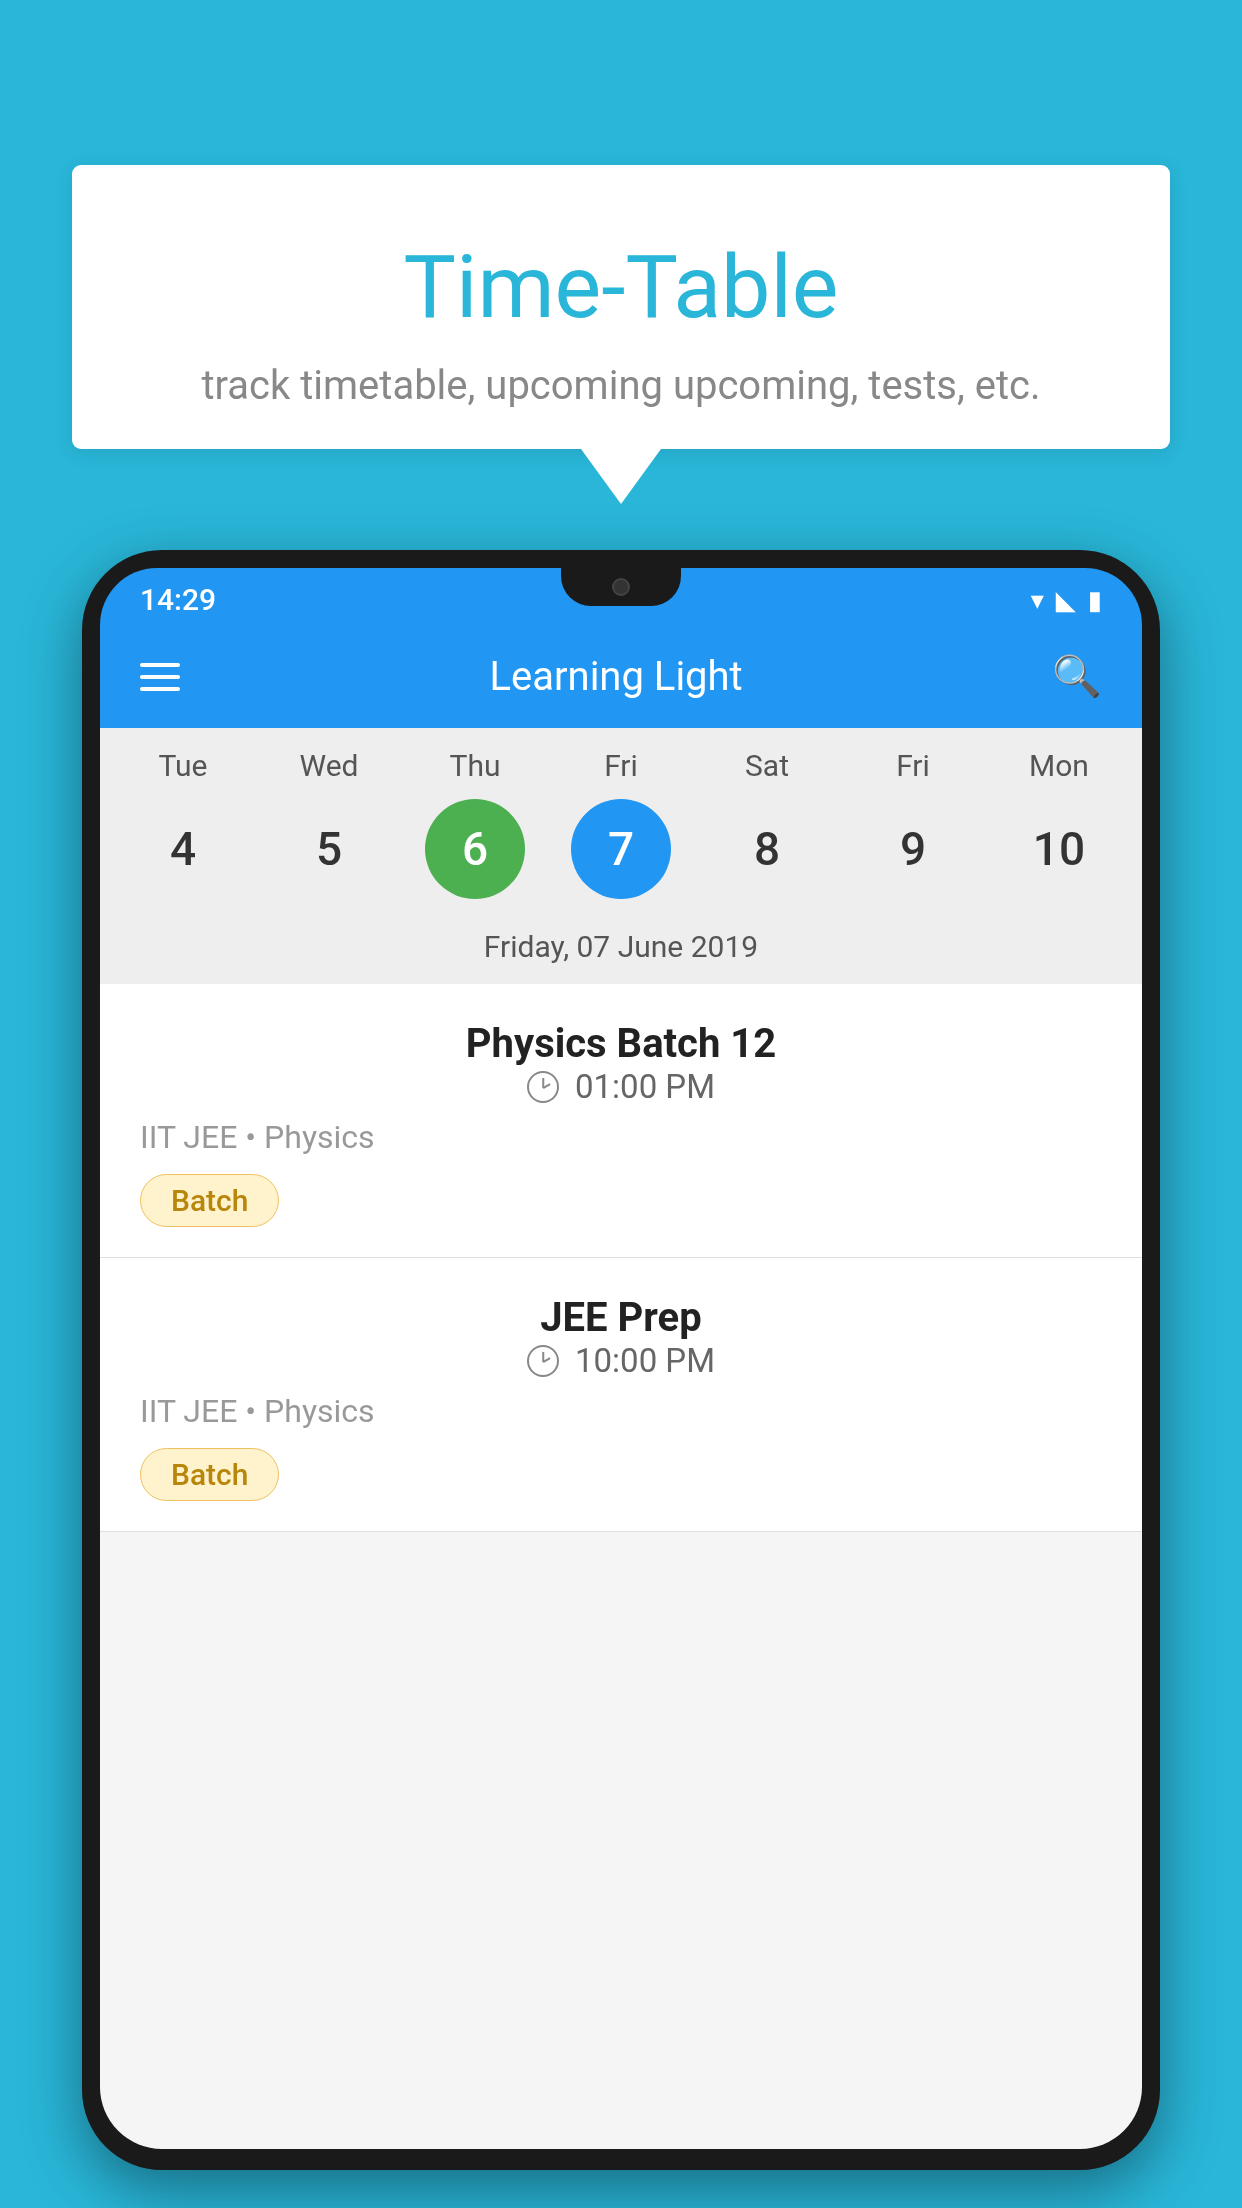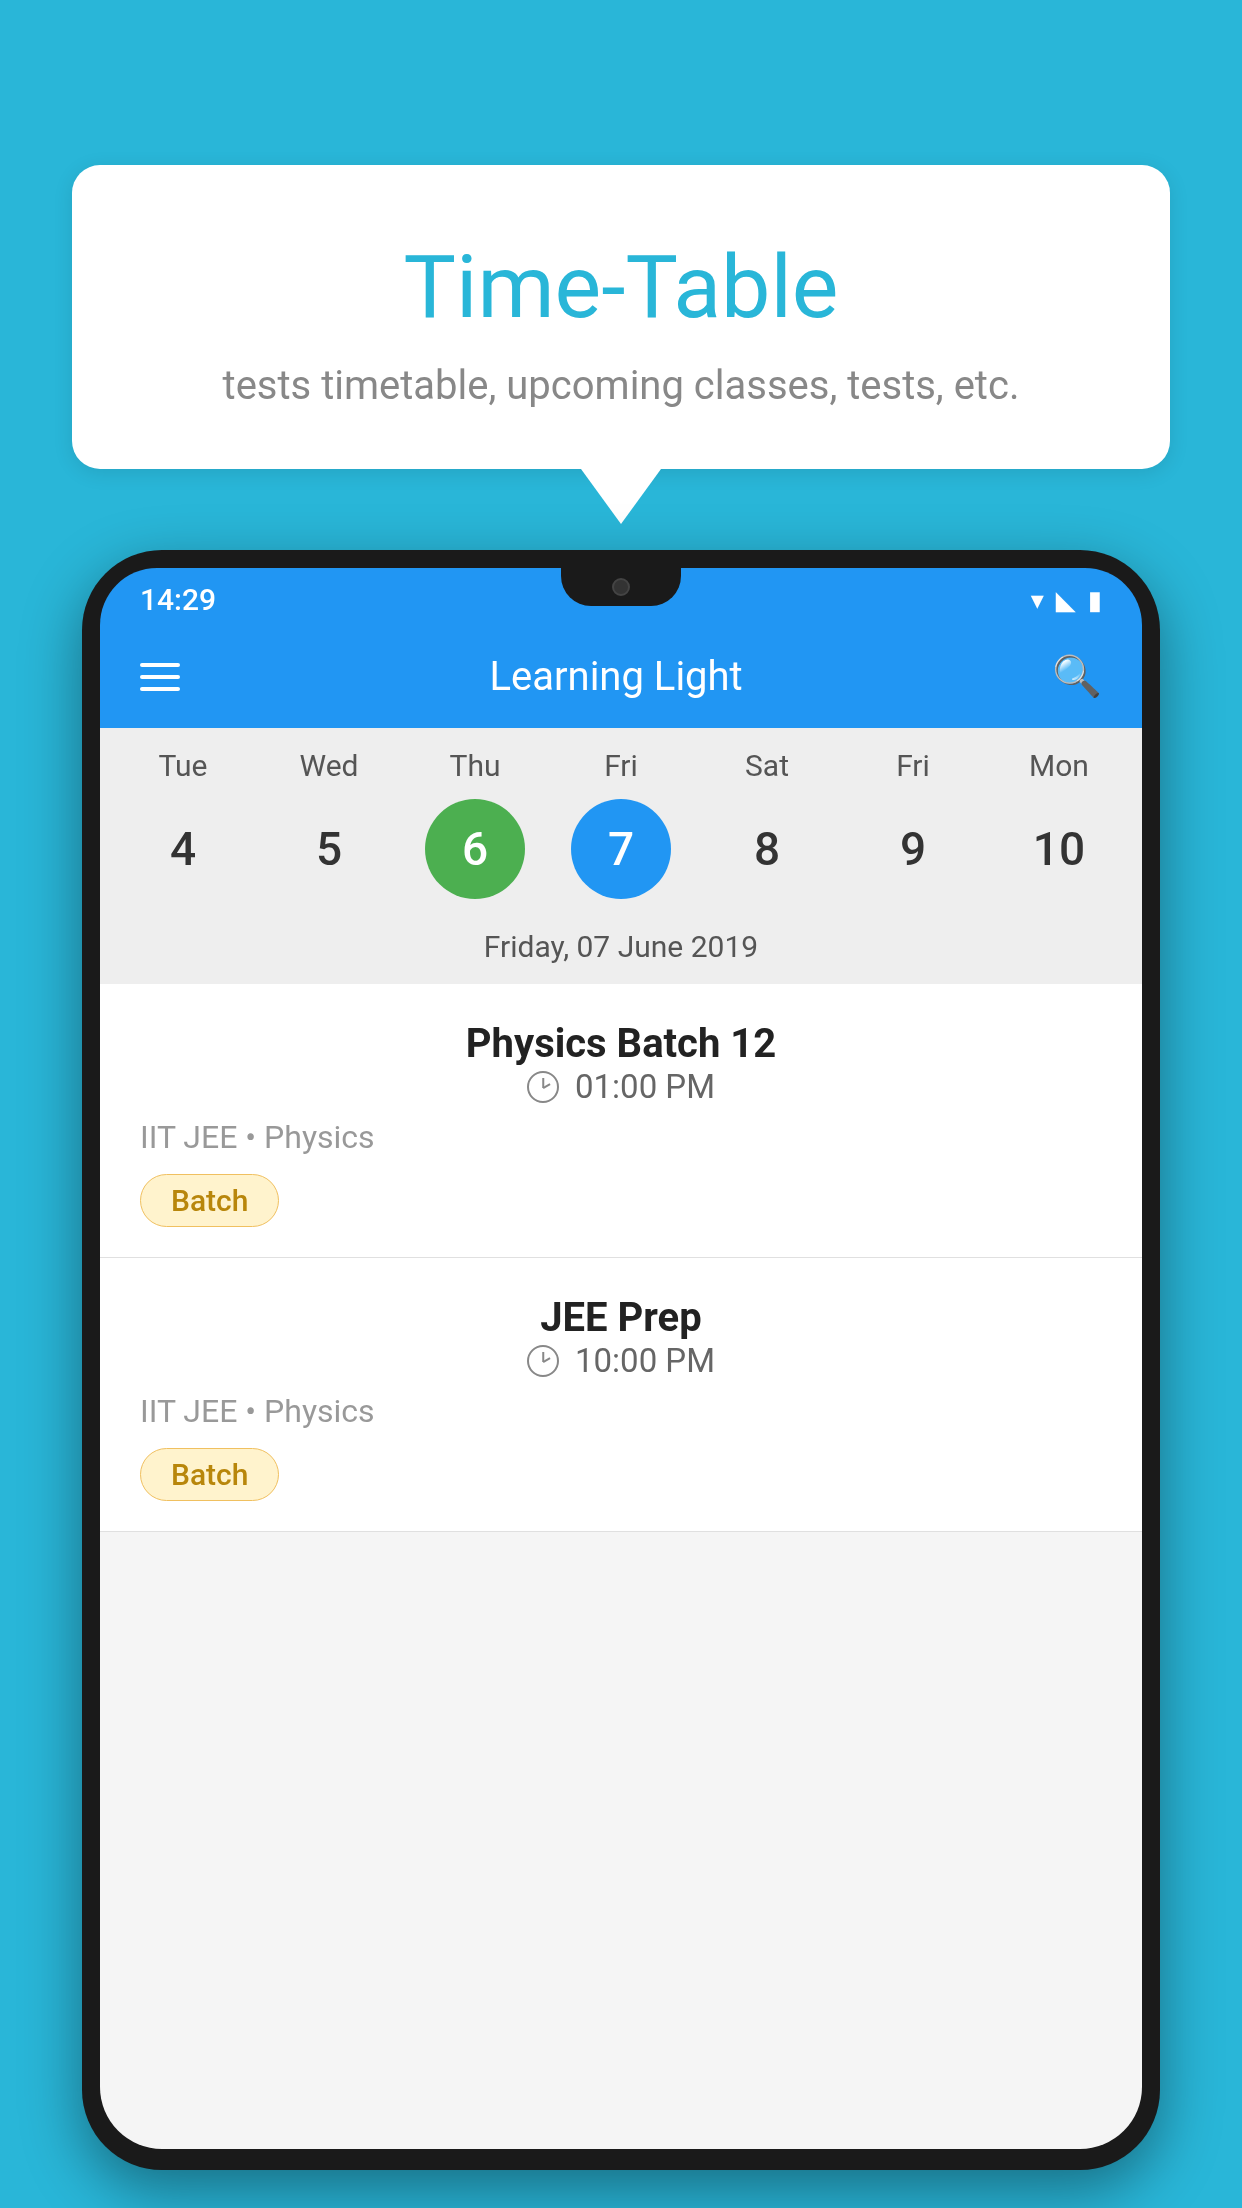--- a/index.html
+++ b/index.html
@@ -17,22 +17,22 @@
     
     .speech-bubble-wrapper {
       position: absolute;
       top: 165px;
       left: 72px;
       right: 72px;
     }
 
     .speech-bubble {
       background: white;
-      border-radius: 28px;
-      padding: 70px 60px 60px;
+      border-radius: 9px;
+      padding: 70px 60px 40px;
       text-align: center;
       box-shadow: 0 4px 20px rgba(0,0,0,0.1);
     }
 
     .speech-bubble-title {
       font-size: 88px;
       font-weight: 400;
       color: #29b6d8;
       margin-bottom: 24px;
     }
@@ -307,21 +307,21 @@
       background: white;
       border-radius: 2px;
     }
   </style>
 </head>
 <body>
 
 <div class="speech-bubble-wrapper">
   <div class="speech-bubble">
     <div class="speech-bubble-title">Time-Table</div>
-    <div class="speech-bubble-subtitle">tests timetable, upcoming classes, tests, etc.</div>
+    <div class="speech-bubble-subtitle">track timetable, upcoming upcoming, tests, etc.</div>
   </div>
   <div class="speech-bubble-arrow"></div>
 </div>
 
 <div class="phone-container">
   <div class="phone-frame">
 
     <div class="phone-notch-bar">
       <span class="phone-time">14:29</span>
       <div class="phone-notch">

